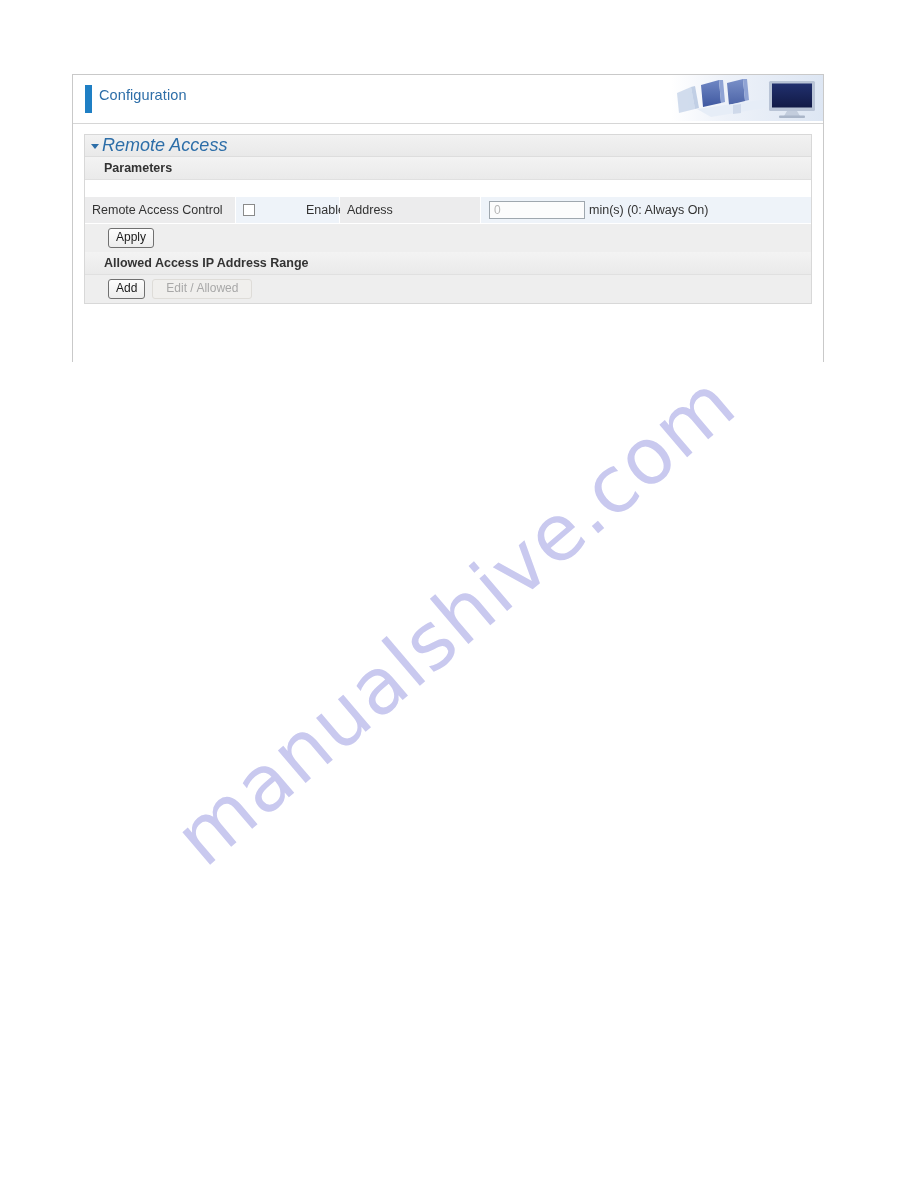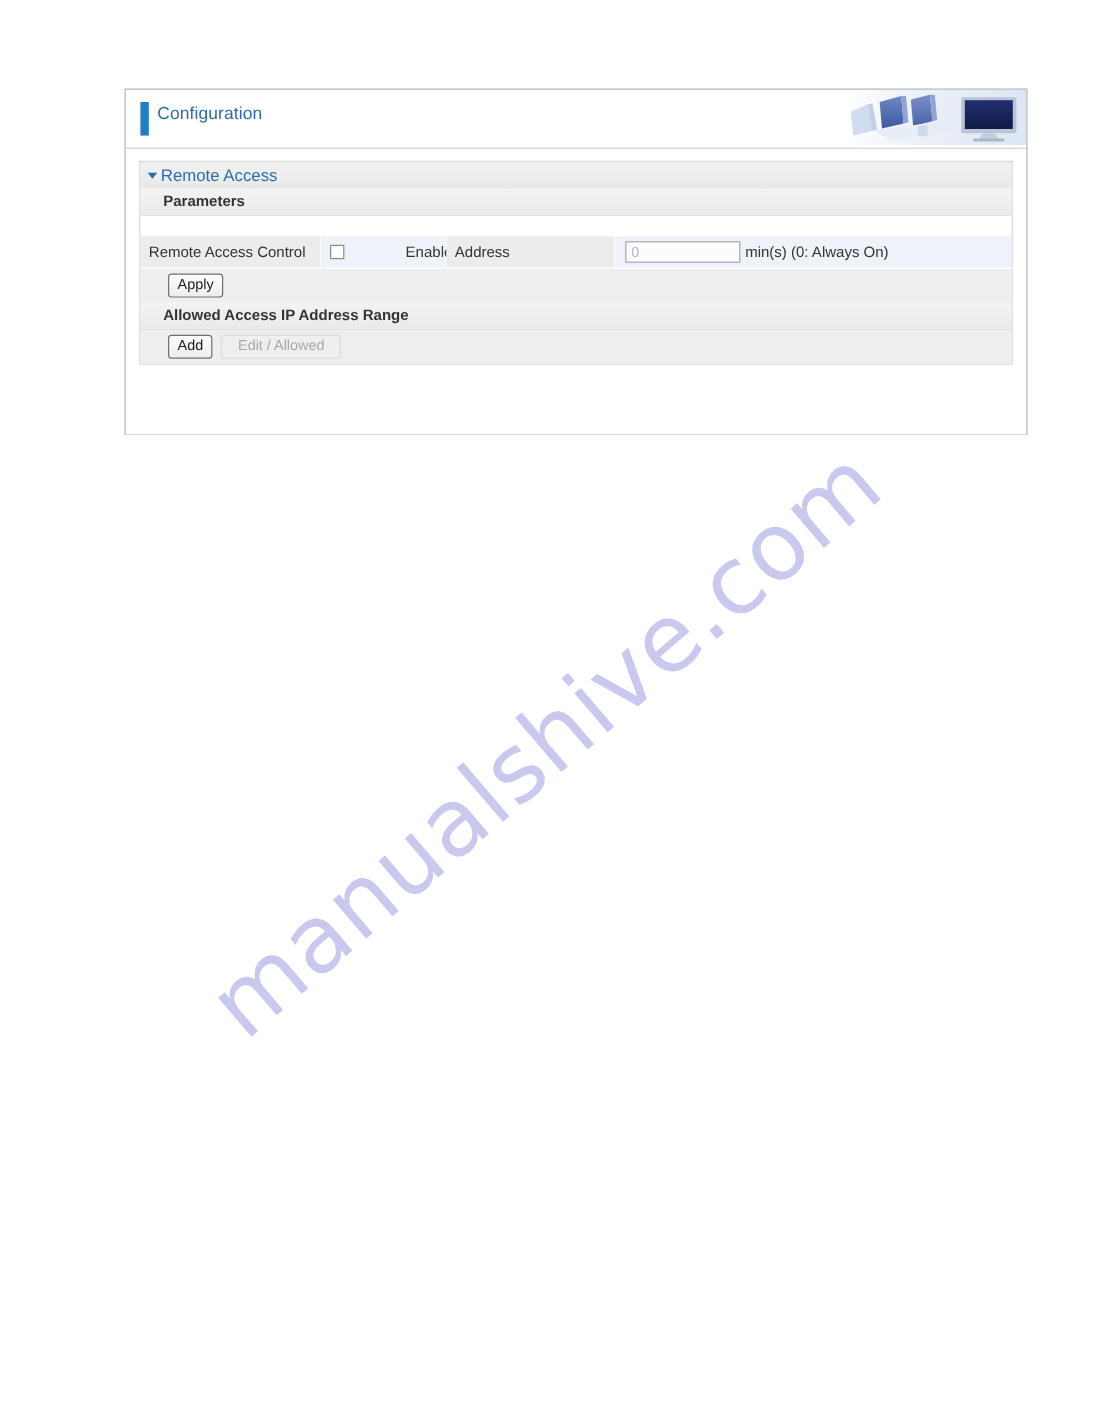--- a/index.html
+++ b/index.html
@@ -29,21 +29,21 @@
     color: #c9c9ef;
     white-space: nowrap;
     pointer-events: none;
     user-select: none;
     z-index: 0;
   }
 
   
   .page-frame {
     position: absolute;
-    left: 104px;
+    left: 72px;
     top: 74px;
     width: 752px;
     height: 288px;
     border: 1px solid #c9c9c9;
     background: #0f766e;
     box-sizing: border-box;
     z-index: 2;
   }
 
   
@@ -93,22 +93,23 @@
   }
 
   
   .section-title {
     height: 21px;
     background: linear-gradient(to bottom, #f2f2f2 0%, #e9e9e9 100%);
     border-bottom: 1px solid #dddddd;
     display: flex;
     align-items: center;
     padding-left: 6px;
-    font-size: 14px;
+    font-size: 18px;
     color: #2d6ea8;
+    font-style: italic;
   }
   .tri-down {
     width: 0; height: 0;
     border-left: 4px solid transparent;
     border-right: 4px solid transparent;
     border-top: 5px solid #2d6ea8;
     margin-right: 3px;
     margin-top: 1px;
   }
 

